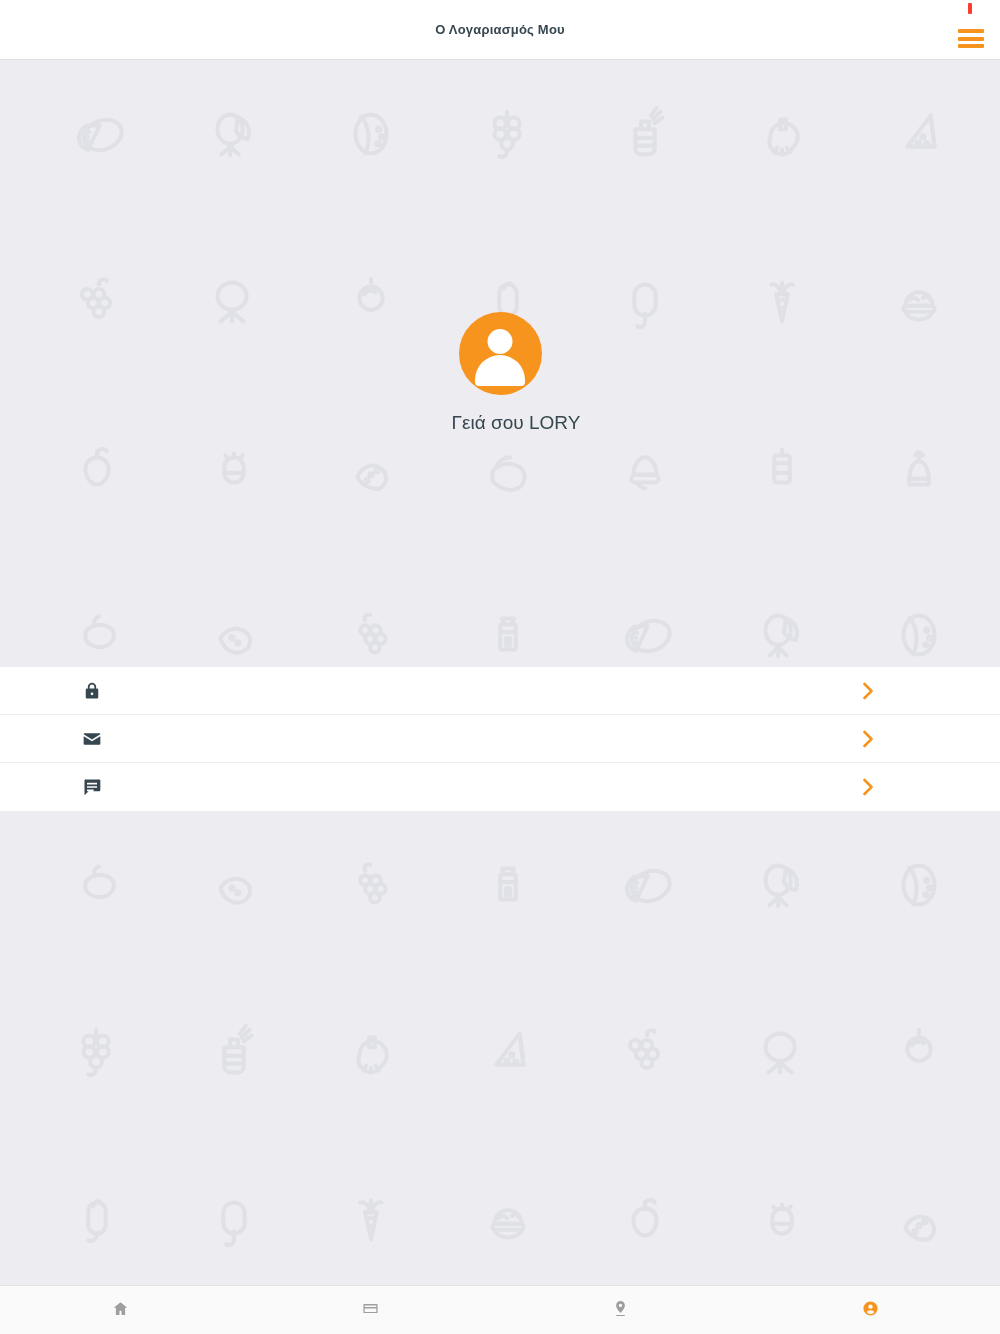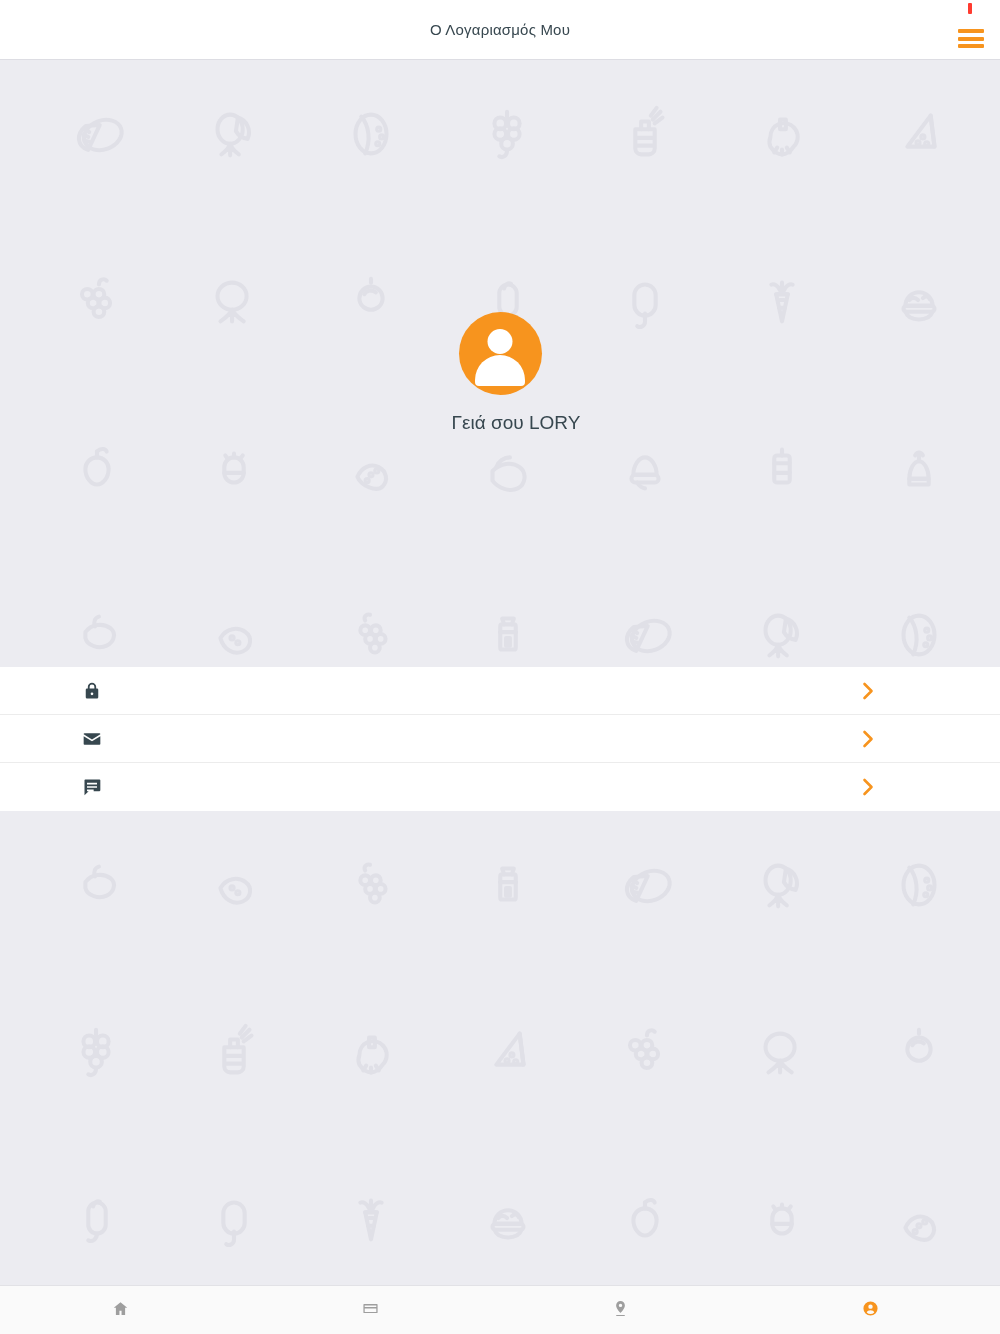--- a/index.html
+++ b/index.html
@@ -25,24 +25,24 @@
     height: 60px;
     min-height: 60px;
     background: #FFFFFF;
     border-bottom: 1px solid #DDDDE3;
     display: flex;
     align-items: center;
     justify-content: center;
     z-index: 20;
   }
   .header-title {
-    font-size: 15px;
+    font-size: 13px;
     color: #37474F;
     letter-spacing: .2px;
-    font-weight: 400;
+    font-weight: 700;
   }
   .status-tick {
     position: absolute;
     top: 3px;
     right: 28px;
     width: 4px;
     height: 11px;
     background: #FF3B30;
     border-radius: 1px;
   }

